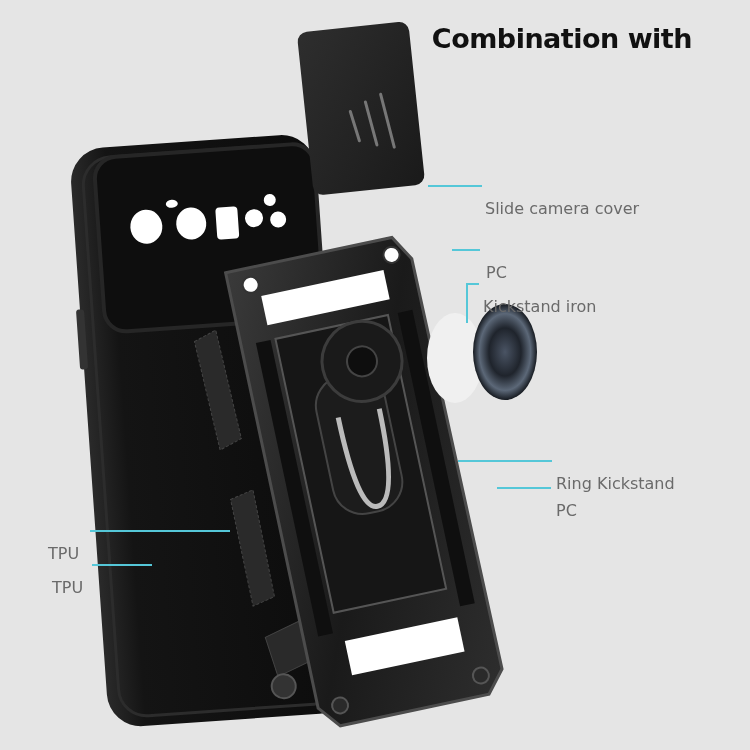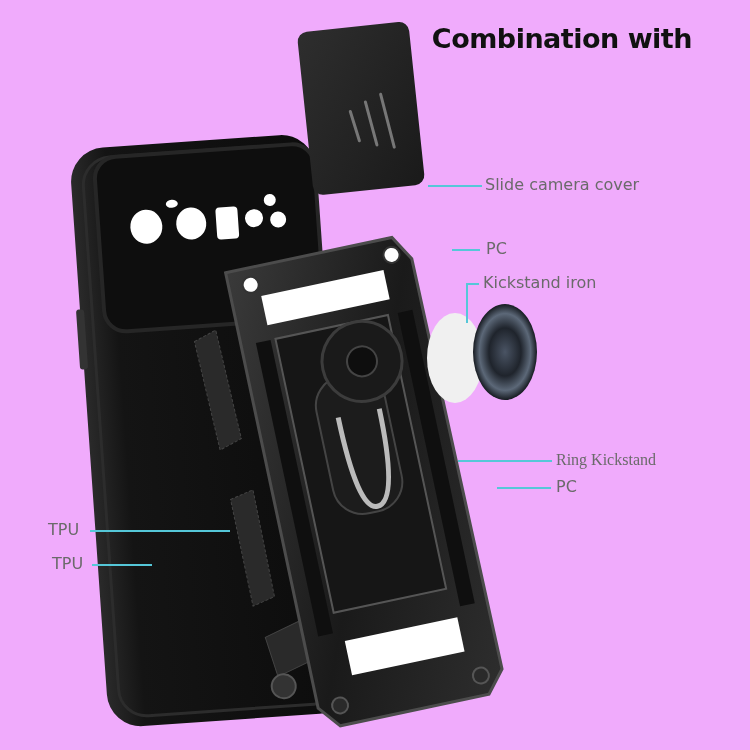--- a/index.html
+++ b/index.html
@@ -1,20 +1,20 @@
 <!DOCTYPE html>
 <html><head>
 <meta charset="utf-8">
 <style>
   html, body { margin: 0; padding: 0; background: #ffffff; }
   #stage {
     position: relative;
     width: 750px; height: 750px;
     overflow: hidden;
-    background: #f0abfc;
+    background: #e5e5e5;
     font-family: "DejaVu Sans", sans-serif;
   }
   .headline {
     position: absolute;
     right: 58px; top: 22px;
     text-align: right;
     font-family: "DejaVu Sans", sans-serif;
     font-weight: bold;
     font-size: 27px;
     line-height: 33px;
@@ -22,20 +22,21 @@
     letter-spacing: -0.5px;
   }
   .headline span { display: block; }
   .label {
     position: absolute;
     font-family: "DejaVu Sans", sans-serif;
     font-size: 16px;
     color: #6a6a6a;
     white-space: nowrap;
     line-height: 18px;
+    margin-top: 24px;
   }
   .leader { position: absolute; background: #55c7d8; height: 2px; }
   .leader-v { position: absolute; background: #55c7d8; width: 2px; }
   svg#art { position: absolute; left: 0; top: 0; }
 </style>
 </head>
 <body>
 
 <div id="stage">
 
@@ -125,18 +126,18 @@
   <div class="leader" style="left:467px; top:283px; width:12px;"></div>
   <div class="leader-v" style="left:466px; top:283px; height:40px;"></div>
   <div class="leader" style="left:458px; top:460px; width:94px;"></div>
   <div class="leader" style="left:497px; top:487px; width:54px;"></div>
   <div class="leader" style="left:90px; top:530px; width:140px;"></div>
   <div class="leader" style="left:92px; top:564px; width:60px;"></div>
 
   <div class="label" style="left:485px; top:176px;">Slide camera cover</div>
   <div class="label" style="left:486px; top:240px;">PC</div>
   <div class="label" style="left:483px; top:274px;">Kickstand iron</div>
-  <div class="label" style="left:556px; top:451px;font-family:Liberation Serif, serif;">Ring Kickstand</div>
+  <div class="label" style="left:556px; top:451px;">Ring Kickstand</div>
   <div class="label" style="left:556px; top:478px;">PC</div>
   <div class="label" style="left:48px; top:521px;">TPU</div>
   <div class="label" style="left:52px; top:555px;">TPU</div>
 
 </div>
 
 </body></html>

